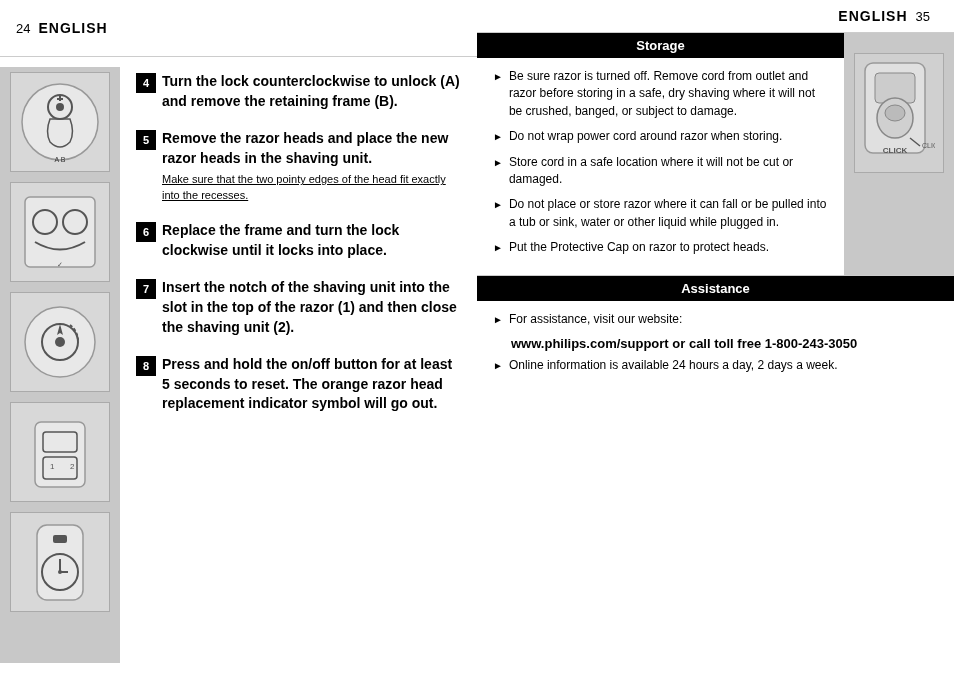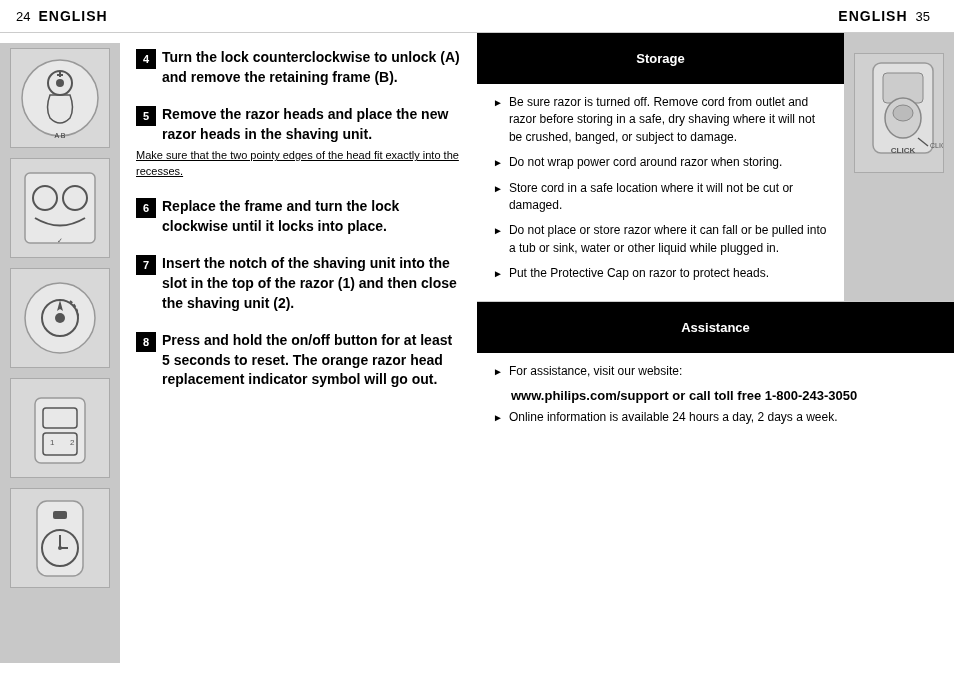--- a/index.html
+++ b/index.html
@@ -21,21 +21,21 @@
       width: 477px;
       height: 673px;
       background: #fff;
       display: flex;
       flex-direction: column;
       padding: 0;
     }
     .left-header {
       display: flex;
       align-items: center;
-      padding: 8px 16px;
+      padding: 20px 16px;
       border-bottom: 1px solid #ccc;
     }
     .page-number {
       font-size: 13px;
       font-weight: normal;
       margin-right: 8px;
     }
     .page-title {
       font-size: 14px;
       font-weight: bold;
@@ -97,20 +97,21 @@
     }
     .step-text {
       font-size: 14px;
       line-height: 1.4;
       font-weight: bold;
     }
     .step-note {
       font-size: 11px;
       text-decoration: underline;
       line-height: 1.4;
+      margin-left: 26px;
       margin-top: 3px;
       color: #000;
     }
     .note-block {
       margin-top: 8px;
       padding: 0 0 0 0;
       font-size: 11px;
       line-height: 1.5;
     }
     .note-block p {
@@ -139,21 +140,21 @@
     }
     .right-main {
       flex: 1;
       display: flex;
       flex-direction: column;
     }
     .section-header {
       background: #000;
       color: #fff;
       text-align: center;
-      padding: 18px 10px;
+      padding: 5px 10px;
       font-size: 13px;
       font-weight: bold;
     }
     .section-body {
       padding: 10px 16px;
       flex: 1;
     }
     .bullet-list {
       list-style: none;
       padding: 0;
@@ -179,21 +180,21 @@
       justify-content: center;
       padding-top: 20px;
     }
     .storage-img {
       width: 90px;
       height: 120px;
       background: #d0d0d0;
       border: 1px solid #aaa;
       display: flex;
       align-items: center;
-      justify-content: flex-end;
+      justify-content: flex-start;
     }
     .assistance-section {
       margin-top: 0;
     }
     .assistance-body {
       padding: 10px 16px;
     }
     .assistance-body .bullet-list li {
       margin-bottom: 8px;
     }

